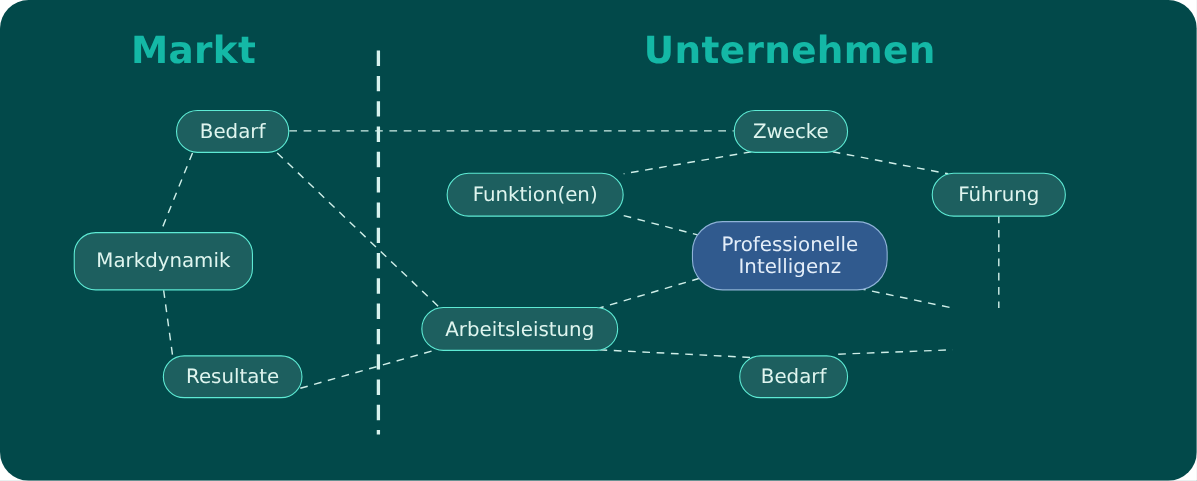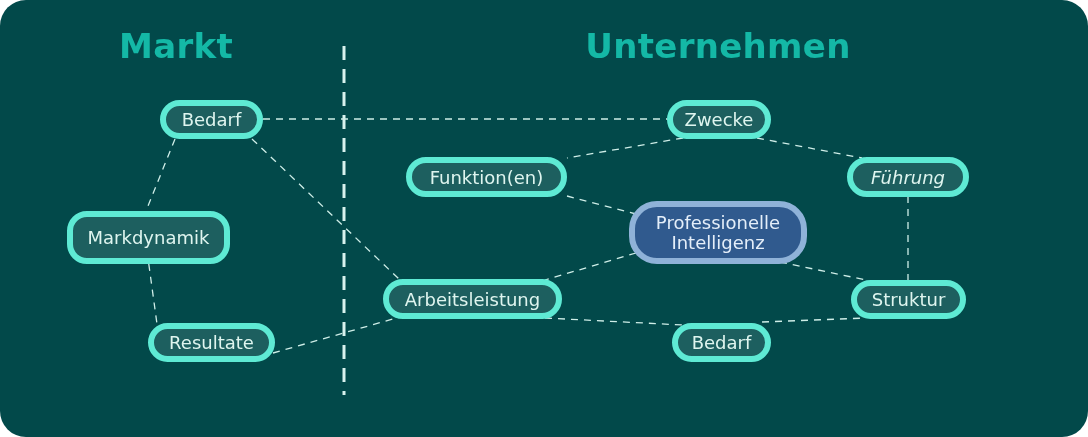--- a/index.html
+++ b/index.html
@@ -1,20 +1,20 @@
 <!DOCTYPE html>
 <html><head>
 <meta charset="utf-8">
 <style>
   html, body { margin: 0; padding: 0; background: #ffffff; }
   body { width: 1088px; height: 437px; position: relative; overflow: hidden; font-family: "Liberation Sans", "DejaVu Sans", sans-serif; }
   .panel { position: absolute; left: 0; top: 0; width: 1088px; height: 437px; background: #02494a; border-radius: 26px; overflow: hidden; }
   .heading { position: absolute; color: #14b8a6; font-weight: bold; font-size: 34px; letter-spacing: 0.3px; transform: translateX(-50%); white-space: nowrap; font-family: "DejaVu Sans", sans-serif; }
   svg.edges { position: absolute; left: 0; top: 0; }
-  .node { position: absolute; box-sizing: border-box; background: #1d5f5f; border: 6px solid #5eead4; border-radius: 20px; color: #dff5ef; font-size: 18px; display: flex; align-items: center; justify-content: center; text-align: center; white-space: nowrap; font-family: "DejaVu Sans", sans-serif; font-weight: normal; }
+  .node { position: absolute; box-sizing: border-box; background: #1d5f5f; border: 1px solid #5eead4; border-radius: 20px; color: #dff5ef; font-size: 18px; display: flex; align-items: center; justify-content: center; text-align: center; white-space: nowrap; font-family: "DejaVu Sans", sans-serif; font-weight: normal; }
   .node.center { background: #305a8e; border-color: #8fb2d8; border-radius: 28px; line-height: 20px; white-space: normal; color: #e4eef9; }
 </style>
 </head>
 <body>
 
 <div class="panel">
 
   <div class="heading" style="left:176px; top:26px;">Markt</div>
   <div class="heading" style="left:718px; top:26px;">Unternehmen</div>
 
@@ -50,19 +50,18 @@
       <line x1="762" y1="322" x2="866" y2="318"></line>
     </g>
   </svg>
 
   <div class="node" style="left:160px; top:100px; width:103px; height:39px;">Bedarf</div>
   <div class="node" style="left:67px; top:211px; width:163px; height:53px;">Markdynamik</div>
   <div class="node" style="left:148px; top:323px; width:127px; height:39px;">Resultate</div>
 
   <div class="node" style="left:667px; top:100px; width:104px; height:39px;">Zwecke</div>
   <div class="node" style="left:406px; top:157px; width:161px; height:40px;">Funktion(en)</div>
-  <div class="node" style="left:847px; top:157px; width:122px; height:40px;font-style:italic;">Führung</div>
+  <div class="node" style="left:847px; top:157px; width:122px; height:40px;">Führung</div>
   <div class="node center" style="left:629px; top:201px; width:178px; height:63px; padding:0 20px;">Professionelle Intelligenz</div>
   <div class="node" style="left:383px; top:279px; width:179px; height:40px;">Arbeitsleistung</div>
-  <div class="node" style="left:851px; top:280px; width:115px; height:39px;">Struktur</div>
   <div class="node" style="left:672px; top:323px; width:99px; height:39px;">Bedarf</div>
 
 </div>
 
 </body></html>

